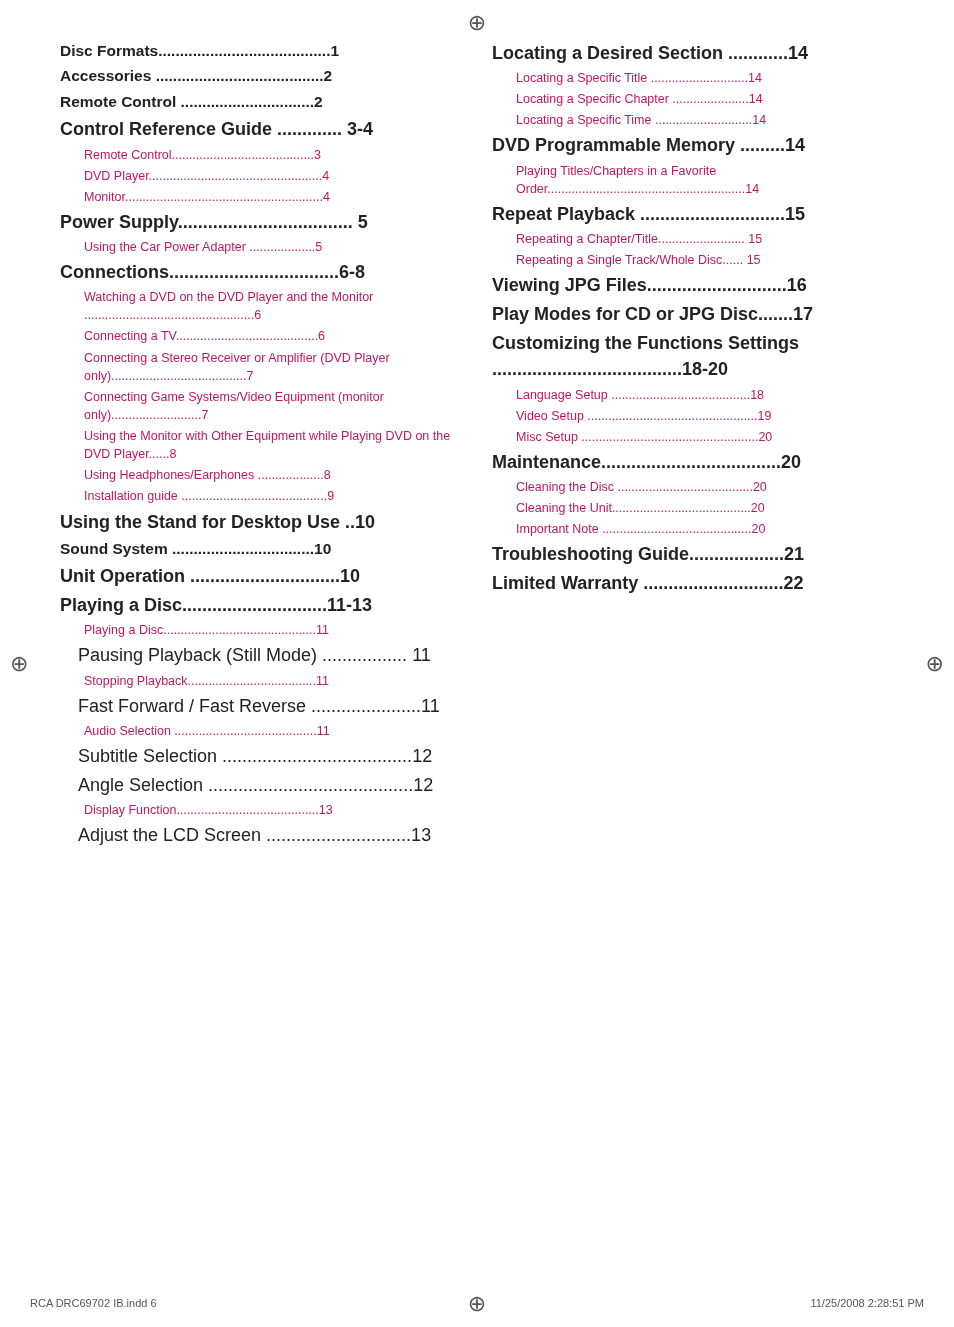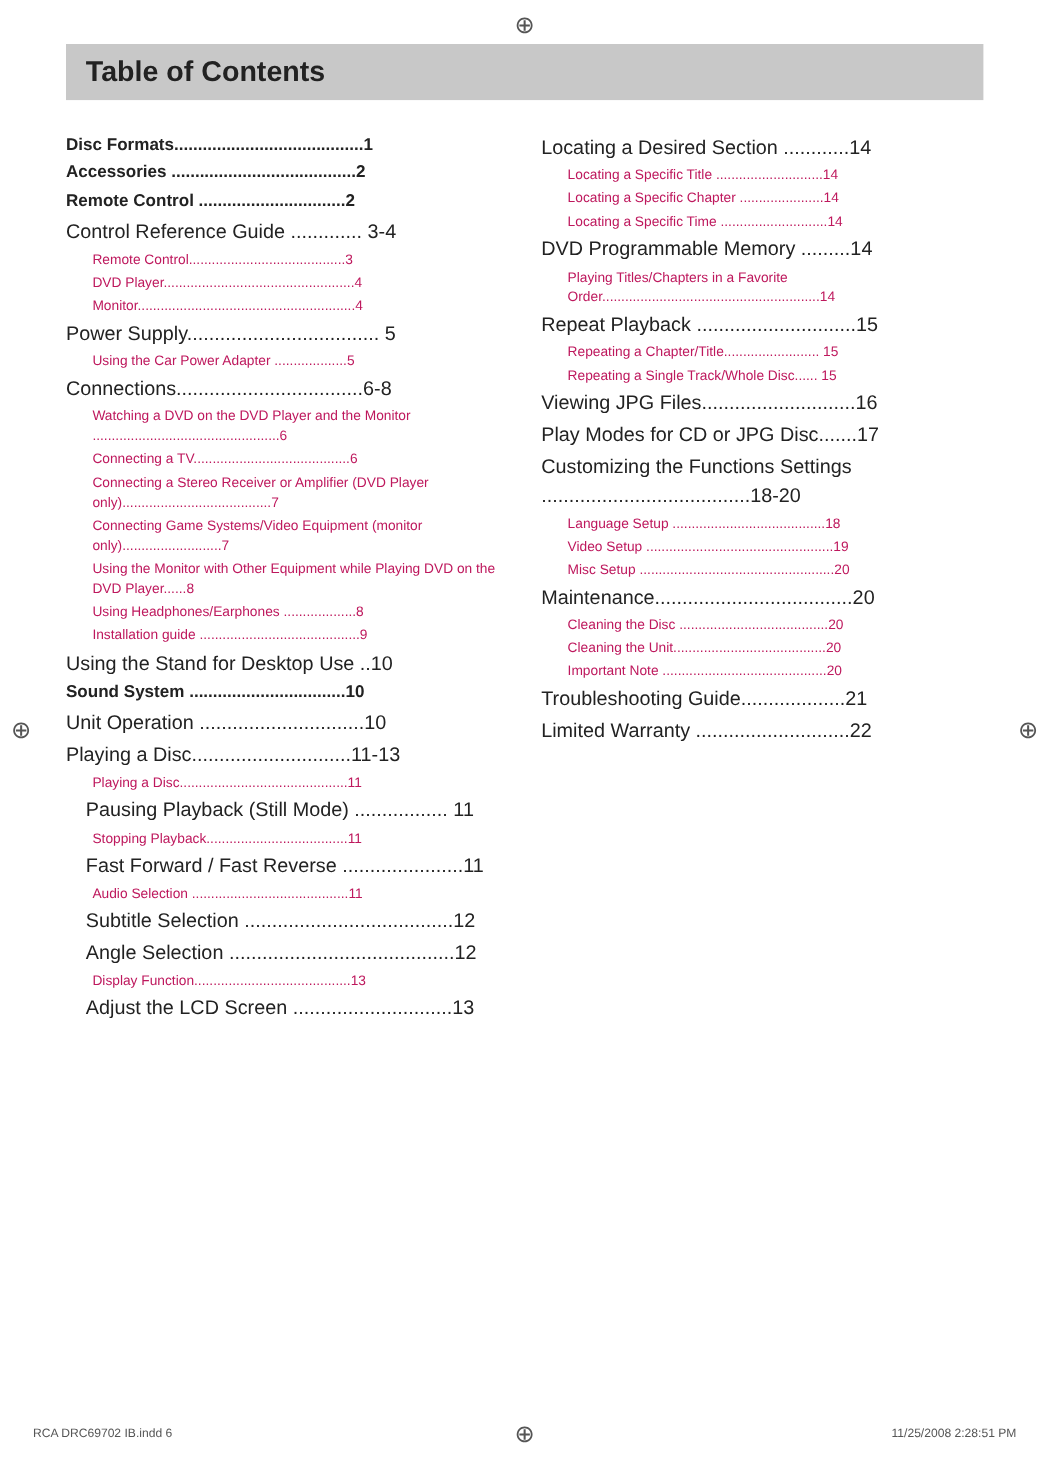--- a/index.html
+++ b/index.html
@@ -53,21 +53,21 @@
     .toc-entry {
       margin-bottom: 3px;
       line-height: 1.45;
     }
     .toc-main {
       font-weight: bold;
       font-size: 15.5px;
     }
     .toc-main-large {
       font-size: 18px;
-      font-weight: normal;
+      font-weight: bold;
     }
     .toc-sub {
       font-size: 12.5px;
       padding-left: 24px;
       font-weight: normal;
       color: #be185d;
     }
     .toc-sub-med {
       font-size: 18px;
       padding-left: 18px;
@@ -93,21 +93,20 @@
 
 <div class="page">
 
   
   <div class="reg-mark reg-top">⊕</div>
   <div class="reg-mark reg-left">⊕</div>
   <div class="reg-mark reg-right">⊕</div>
   <div class="reg-mark reg-bottom">⊕</div>
 
   
-  <div class="toc-title">Table of Contents</div>
 
   
   <div class="toc-body">
 
     <div class="col" id="left-col">
         <div class="toc-entry toc-main">Disc Formats........................................1</div>
         <div class="toc-entry toc-main">Accessories  .......................................2</div>
         <div class="toc-entry toc-main">Remote Control  ...............................2</div>
         <div class="toc-entry toc-main-large">Control Reference Guide ............. 3-4</div>
         <div class="toc-entry toc-sub">Remote Control.........................................3</div>

